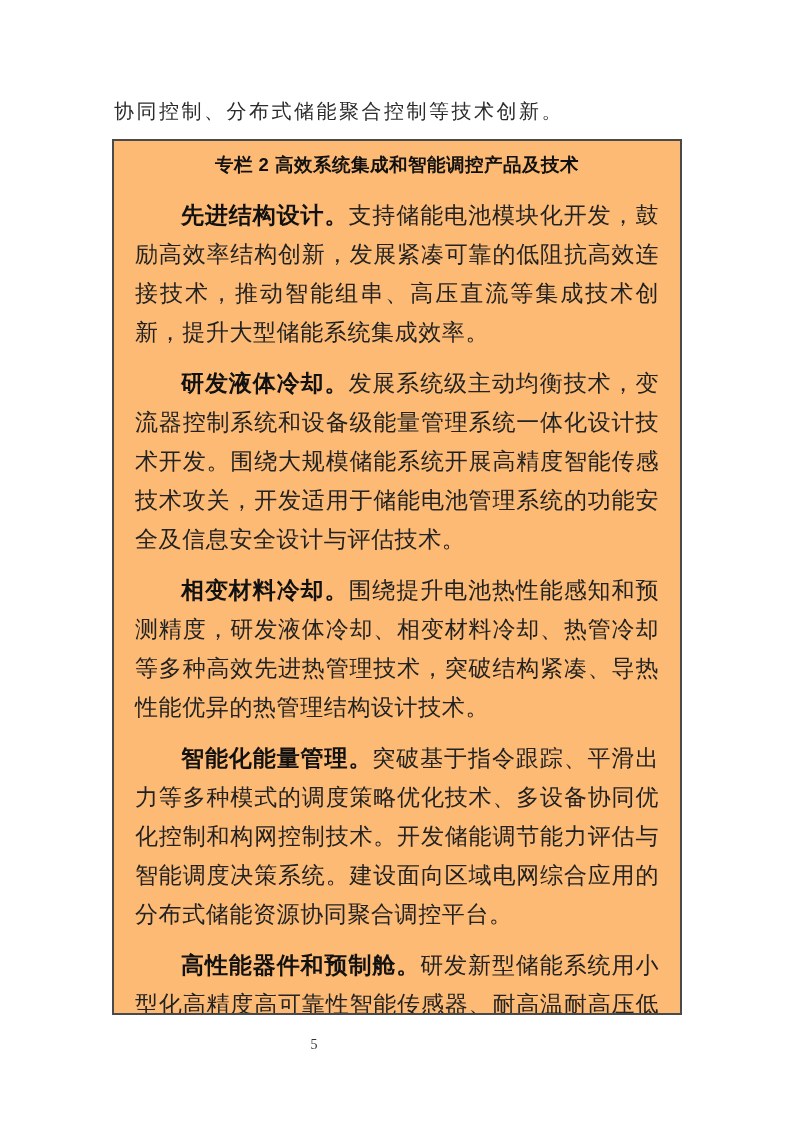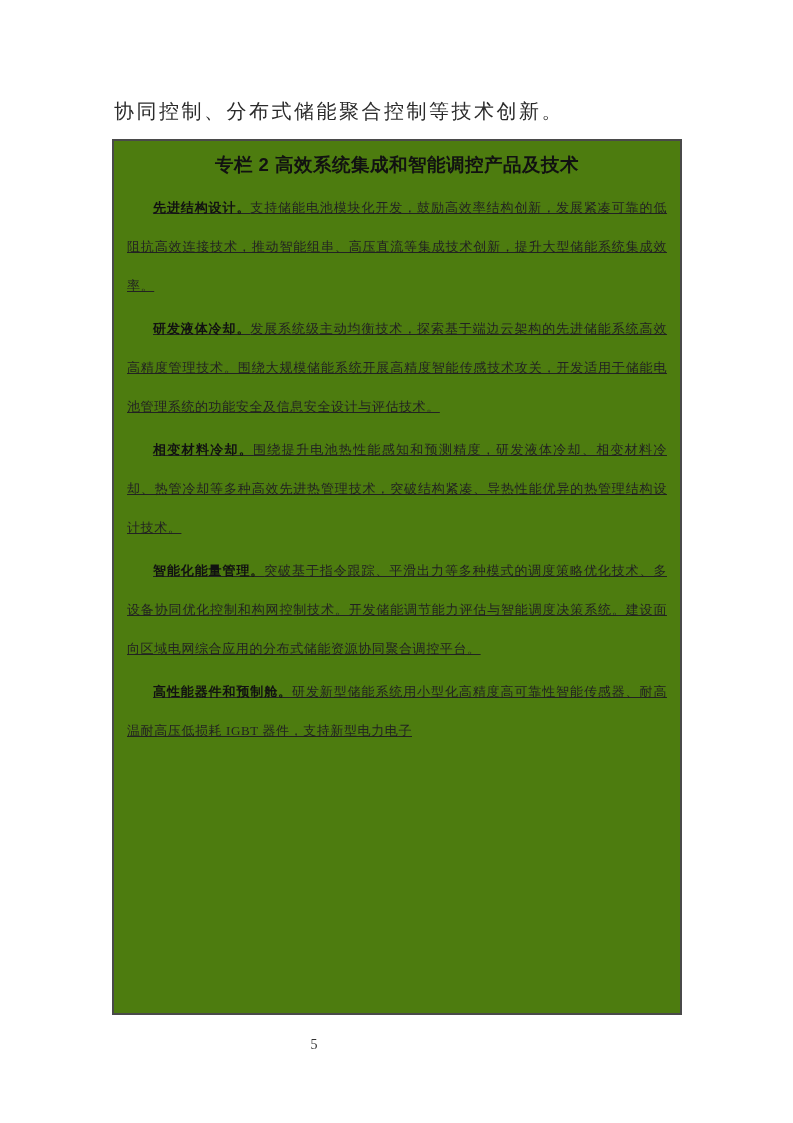--- a/index.html
+++ b/index.html
@@ -25,41 +25,40 @@
     white-space: nowrap;
   }
   .box {
     box-sizing: border-box;
     position: absolute;
     left: 112px; top: 139px;
     width: 570px; height: 876px;
     border: 2px solid #4a4a4a;
     padding: 4px 9px;
     overflow: hidden;
-    background: #4d7c0f;
+    background: #fdba74;
   }
   .box-title {
     font-family: "Liberation Sans", "DejaVu Sans", sans-serif;
     font-weight: bold;
     font-size: 18.5px;
     line-height: 39px;
     text-align: center;
     letter-spacing: 0.5px;
     color: #111111;
   }
   .para {
-    margin: 4px;
+    margin: 12px;
     font-family: "Liberation Serif", "DejaVu Serif", serif;
-    font-size: 13px;
+    font-size: 23px;
     line-height: 39px;
     text-align: justify;
     text-indent: 2em;
     letter-spacing: 0.6px;
     color: #222222;
-    text-decoration: underline;
   }
   .lead {
     font-family: "Liberation Sans", "DejaVu Sans", sans-serif;
     font-weight: bold;
     color: #111111;
   }
   .page-number {
     position: absolute;
     left: 0; right: 0;
     top: 1037px;
@@ -74,21 +73,21 @@
 
 <div class="page">
 
   <p class="intro">协同控制、分布式储能聚合控制等技术创新。</p>
 
   <div class="box">
     <div class="box-title">专栏 2 高效系统集成和智能调控产品及技术</div>
 
     <p class="para"><span class="lead">先进结构设计。</span><span>支持储能电池模块化开发，鼓励高效率结构创新，发展紧凑可靠的低阻抗高效连接技术，推动智能组串、高压直流等集成技术创新，提升大型储能系统集成效率。</span></p>
 
-    <p class="para"><span class="lead">研发液体冷却。</span><span>发展系统级主动均衡技术，探索基于端边云架构的先进储能系统高效高精度管理技术。围绕大规模储能系统开展高精度智能传感技术攻关，开发适用于储能电池管理系统的功能安全及信息安全设计与评估技术。</span></p>
+    <p class="para"><span class="lead">研发液体冷却。</span><span>发展系统级主动均衡技术，变流器控制系统和设备级能量管理系统一体化设计技术开发。围绕大规模储能系统开展高精度智能传感技术攻关，开发适用于储能电池管理系统的功能安全及信息安全设计与评估技术。</span></p>
 
 
     <p class="para"><span class="lead">相变材料冷却。</span><span>围绕提升电池热性能感知和预测精度，研发液体冷却、相变材料冷却、热管冷却等多种高效先进热管理技术，突破结构紧凑、导热性能优异的热管理结构设计技术。</span></p>
 
     <p class="para"><span class="lead">智能化能量管理。</span><span>突破基于指令跟踪、平滑出力等多种模式的调度策略优化技术、多设备协同优化控制和构网控制技术。开发储能调节能力评估与智能调度决策系统。建设面向区域电网综合应用的分布式储能资源协同聚合调控平台。</span></p>
 
     <p class="para"><span class="lead">高性能器件和预制舱。</span><span>研发新型储能系统用小型化高精度高可靠性智能传感器、耐高温耐高压低损耗 IGBT 器件，支持新型电力电子</span></p>
   </div>
 
   <div class="page-number">5</div>

